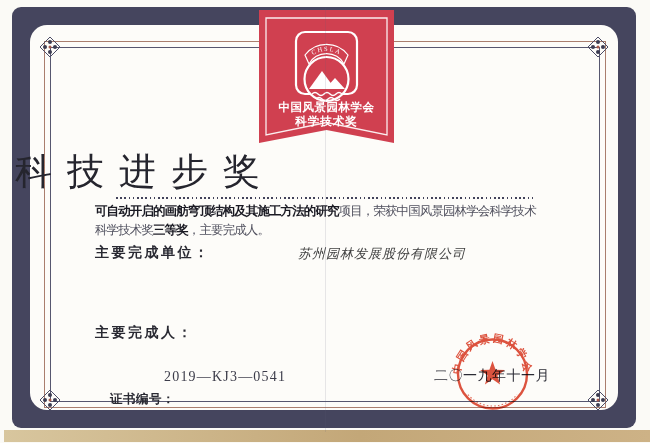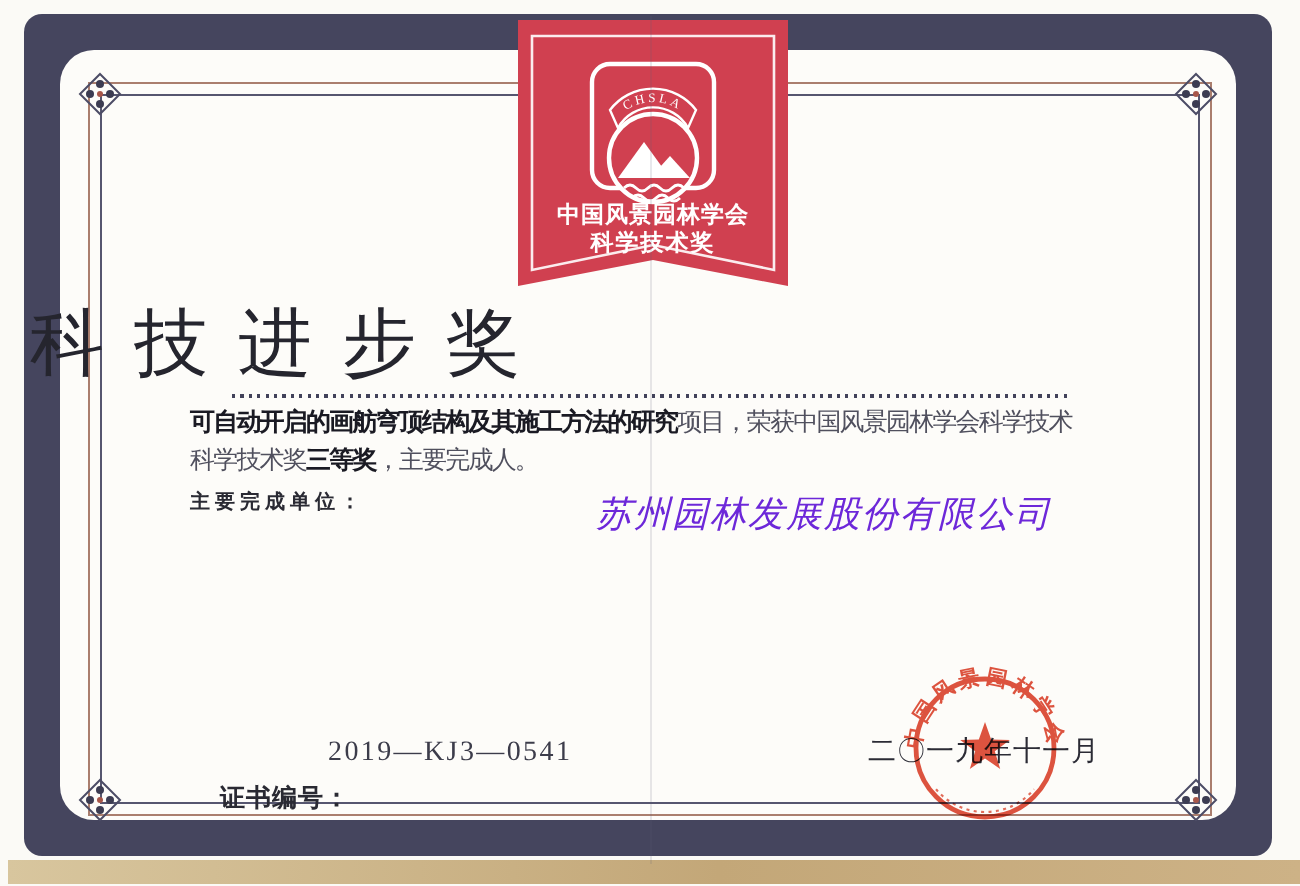--- a/index.html
+++ b/index.html
@@ -34,22 +34,22 @@
          box-sizing:border-box;}
 
   .dotted-rule{position:absolute;left:116px;top:197px;width:420px;height:2px;z-index:3;
                background:repeating-linear-gradient(90deg,#42425a 0 1.6px,transparent 1.6px 4.2px);}
 
   .body-text{position:absolute;left:95px;top:202px;width:470px;z-index:3;
              font-size:12.5px;line-height:18.5px;letter-spacing:-0.9px;color:#50505e;}
   .body-text b{color:#1a1a23;font-weight:700;}
 
   .lbl{position:absolute;z-index:3;font-family:"Liberation Sans","DejaVu Sans",sans-serif;
-       font-weight:700;color:#2a2a33;font-size:10px;letter-spacing:2.5px;}
-  .val{position:absolute;z-index:3;font-style:italic;color:#6d28d9;font-size:18px;
+       font-weight:700;color:#2a2a33;font-size:14px;letter-spacing:2.5px;}
+  .val{position:absolute;z-index:3;font-style:italic;color:#404040;font-size:13px;
        letter-spacing:1px;}
   .lbl-unit{left:95px;top:244px;}   .val-unit{left:298px;top:245px;}
   .lbl-people{left:95px;top:324px;} .val-people{left:178px;top:325px;}
   .lbl-certno{left:110px;top:391px;font-size:12.5px;letter-spacing:0.5px;}
   .val-certno{left:164px;top:369px;font-style:normal;font-size:14px;letter-spacing:1.2px;
               color:#3c3c4a;font-family:Liberation Serif, serif;}
 
   .date{position:absolute;left:434px;top:367px;z-index:3;font-size:14px;color:#2b2b35;
         letter-spacing:0.5px;}
 
@@ -129,20 +129,21 @@
 
   <div class="title">科技进步奖</div>
 
   <div class="dotted-rule"></div>
 
   <div class="body-text"><b>可自动开启的画舫穹顶结构及其施工方法的研究</b><span>项目，荣获中国风景园林学会科学技术</span><br><span>科学技术奖</span><b>三等奖</b><span>，主要完成人。</span></div>
 
   <span class="lbl lbl-unit">主要完成单位：</span>
   <span class="val val-unit">苏州园林发展股份有限公司</span>
 
+  <span class="lbl lbl-people">主要完成人：</span>
 
   <span class="lbl lbl-certno">证书编号：</span>
   <span class="val val-certno">2019—KJ3—0541</span>
 
   <div class="date">二〇一九年十一月</div>
 
   <svg class="seal" viewBox="0 0 85 85">
     <circle cx="42.5" cy="42" r="34.5" fill="none" stroke="#dc452f" stroke-width="2.4"></circle>
     <path id="sealArc" d="M10.5,42 A32,32 0 1 1 74.5,42" fill="none"></path>
     <text font-size="10.5" fill="#dc452f" letter-spacing="2.2" font-weight="bold">

